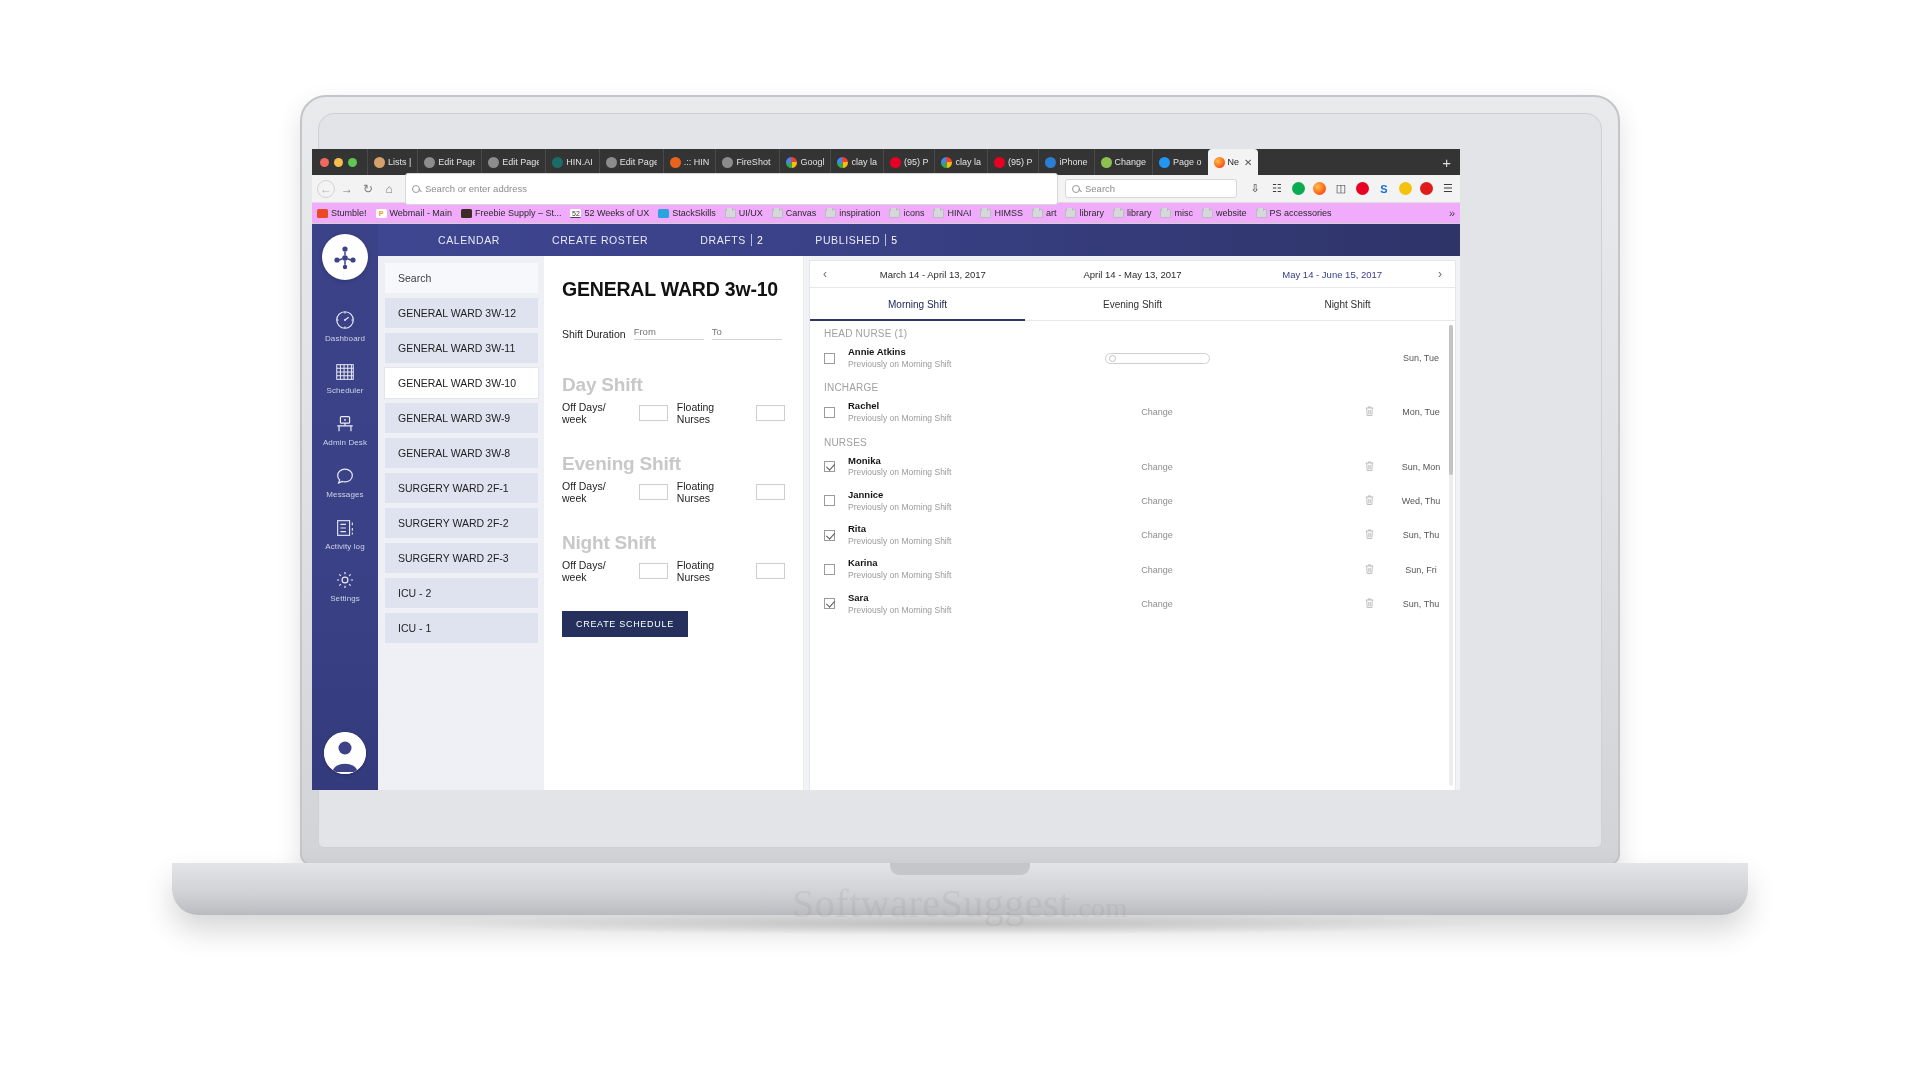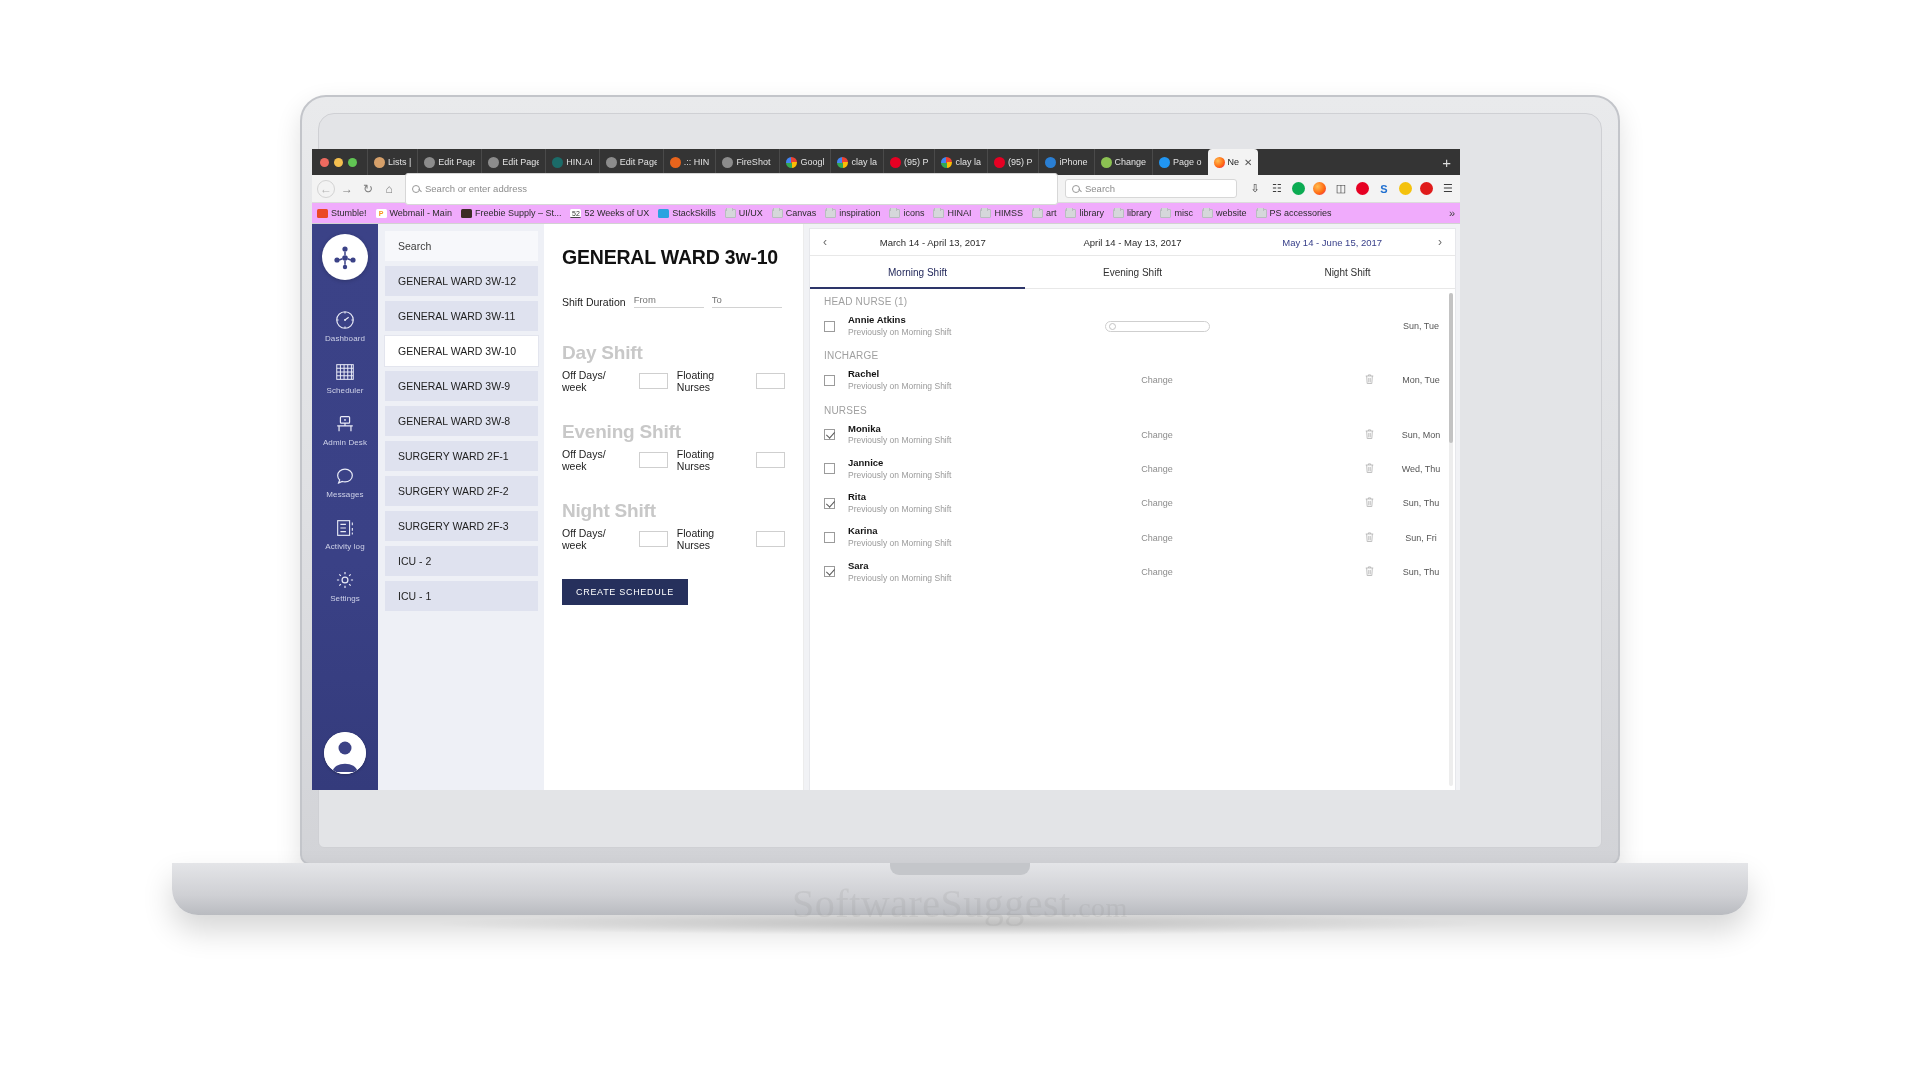--- a/index.html
+++ b/index.html
@@ -662,20 +662,40 @@
           <svg width="42" height="42" viewBox="0 0 42 42" aria-hidden="true">
             <circle cx="21" cy="21" r="21" fill="#ffffff"></circle>
             <circle cx="21" cy="16" r="6.5" fill="#3c4285"></circle>
             <path d="M8.5 40 C9.5 29 32.5 29 33.5 40 Z" fill="#3c4285"></path>
           </svg>
         </div>
       </div>
 
       <div class="main-col">
 
+        <div class="topbar">
+          <div id="topnav-container" style="display:flex;align-items:center;">
+              <div class="topnav">
+                <span>CALENDAR</span>
+              </div>
+              <div class="topnav">
+                <span>CREATE ROSTER</span>
+              </div>
+              <div class="topnav">
+                <span>DRAFTS</span>
+                <span class="divider-bar"></span>
+                <span class="count">2</span>
+              </div>
+              <div class="topnav">
+                <span>PUBLISHED</span>
+                <span class="divider-bar"></span>
+                <span class="count">5</span>
+              </div>
+            </div>
+        </div>
 
         <div class="panes">
 
           <div class="wardpane">
             <div class="ward-search">
               <span>Search</span>
             </div>
             <div id="wards-container">
                 <div class="ward-item">
                   <span>GENERAL WARD 3W-12</span>

